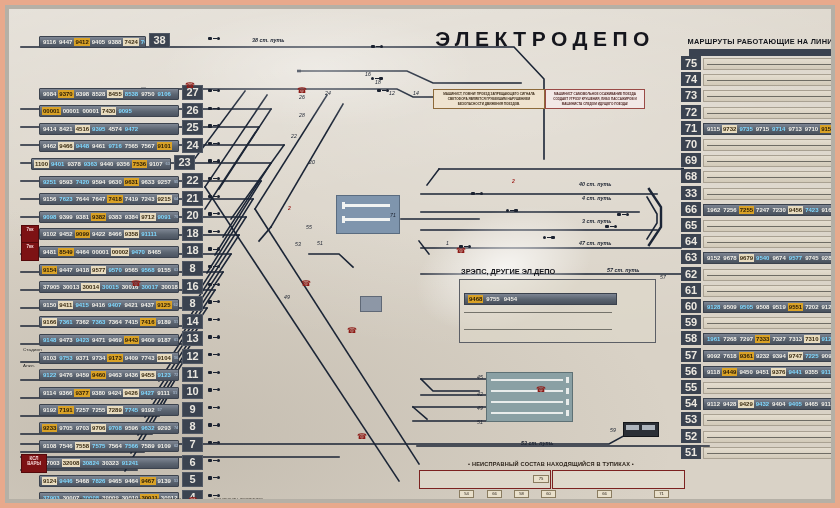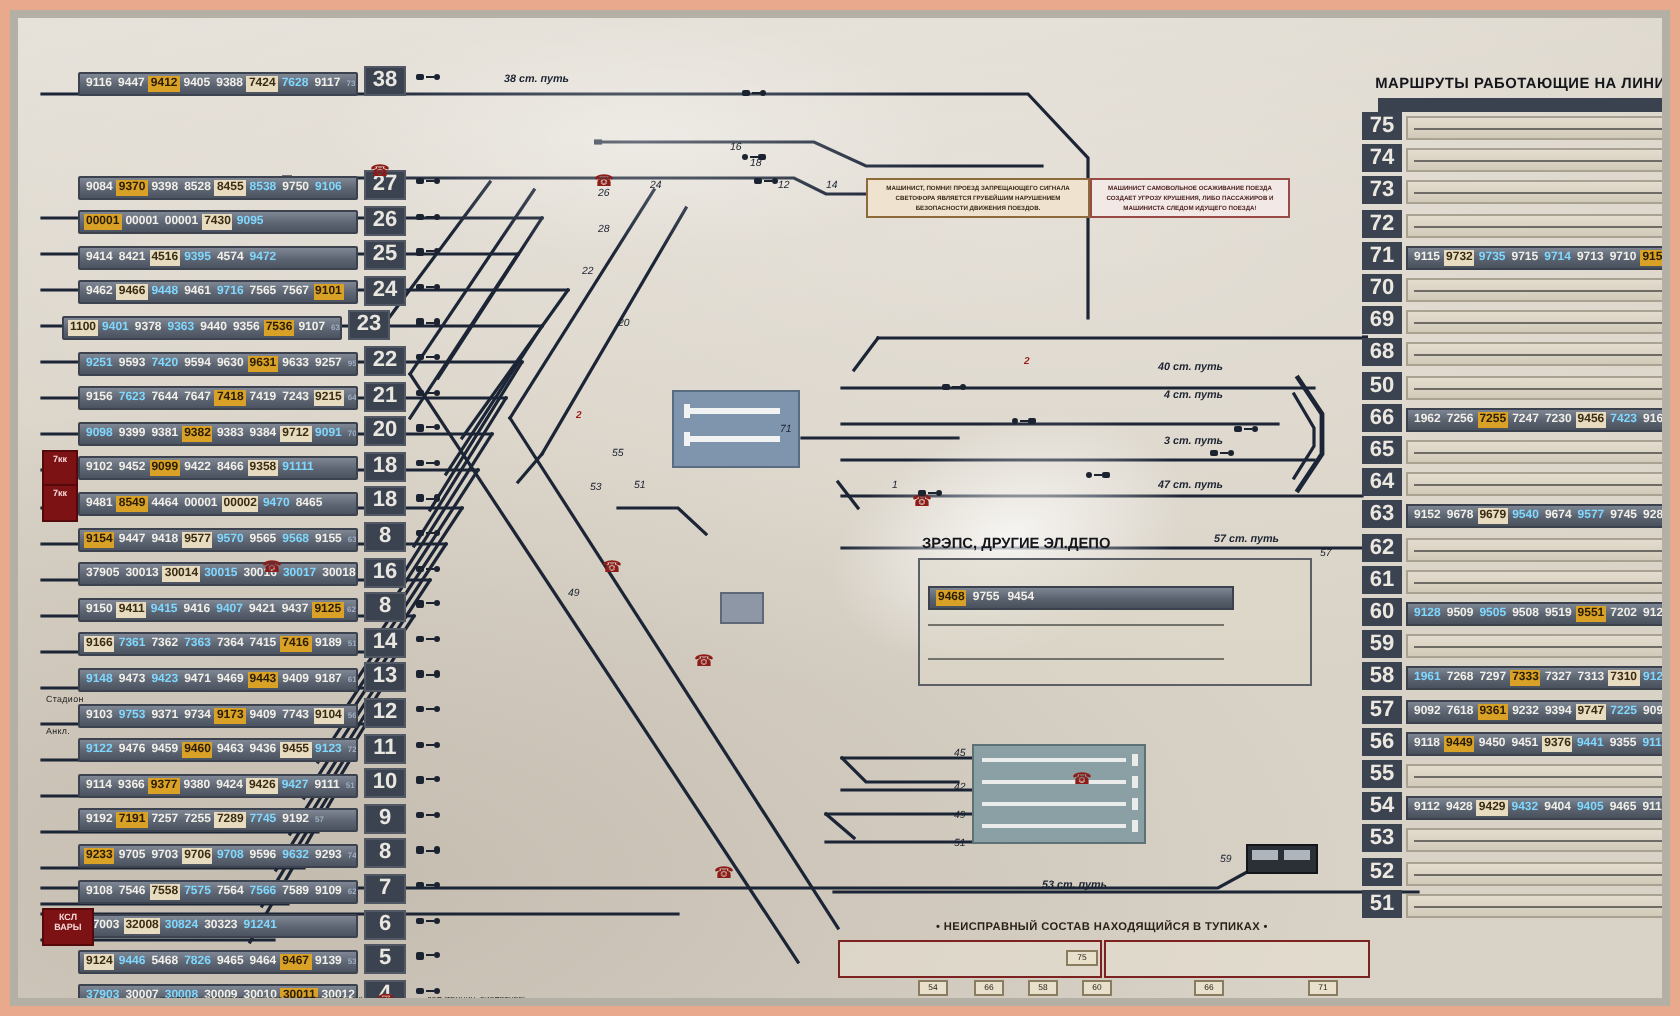--- a/index.html
+++ b/index.html
@@ -241,20 +241,21 @@
       <g stroke="#1b2536" stroke-width="2.6" fill="none">
         <path d="M137 80 L132 80"></path>
         <path d="M292 62 L288 62"></path>
         <path d="M672 160 L675 160"></path>
       </g>
     </svg>
 
     <div class="glare glare1"></div>
     <div class="glare glare2"></div>
 
+    <div class="title-main">ЭЛЕКТРОДЕПО</div>
 
     <div class="notice a">МАШИНИСТ, ПОМНИ! ПРОЕЗД ЗАПРЕЩАЮЩЕГО СИГНАЛА СВЕТОФОРА ЯВЛЯЕТСЯ ГРУБЕЙШИМ НАРУШЕНИЕМ БЕЗОПАСНОСТИ ДВИЖЕНИЯ ПОЕЗДОВ.</div>
     <div class="notice b">МАШИНИСТ САМОВОЛЬНОЕ ОСАЖИВАНИЕ ПОЕЗДА СОЗДАЕТ УГРОЗУ КРУШЕНИЯ, ЛИБО ПАССАЖИРОВ И МАШИНИСТА СЛЕДОМ ИДУЩЕГО ПОЕЗДА!</div>
 
     <div class="side-title">МАРШРУТЫ РАБОТАЮЩИЕ НА ЛИНИИ</div>
     <div class="side-capbar"></div>
     <div id="right-rows">
         <div class="rrow" style="top: 47px;">
           <div class="num">75</div>
           <div class="strip"></div>
@@ -290,21 +291,21 @@
         </div>
         <div class="rrow" style="top: 144.2px;">
           <div class="num">69</div>
           <div class="strip"></div>
         </div>
         <div class="rrow" style="top: 160.4px;">
           <div class="num">68</div>
           <div class="strip"></div>
         </div>
         <div class="rrow" style="top: 176.6px;">
-          <div class="num">50</div>
+          <div class="num">33</div>
           <div class="strip"></div>
         </div>
         <div class="rrow filled" style="top: 192.8px;">
           <div class="num">66</div>
           <div class="strip">
             <span class="tk w">1962</span>
             <span class="tk w">7256</span>
             <span class="tk y">7255</span>
             <span class="tk w">7247</span>
             <span class="tk w">7230</span>
@@ -423,21 +424,21 @@
           <div class="num">52</div>
           <div class="strip"></div>
         </div>
         <div class="rrow" style="top: 435.8px;">
           <div class="num">51</div>
           <div class="strip"></div>
         </div>
       </div>
 
     <div id="left-rows">
-        <div class="lrow" style="left: 30px; top: 24px; width: 164px;">
+        <div class="lrow" style="left: 30px; top: 24px; width: 131px;">
           <div class="num">38</div>
           <div class="strip">
             <span class="tk w">9116</span>
             <span class="tk w">9447</span>
             <span class="tk y">9412</span>
             <span class="tk w">9405</span>
             <span class="tk w">9388</span>
             <span class="tk o">7424</span>
             <span class="tk c">7628</span>
             <span class="tk w">9117</span>

